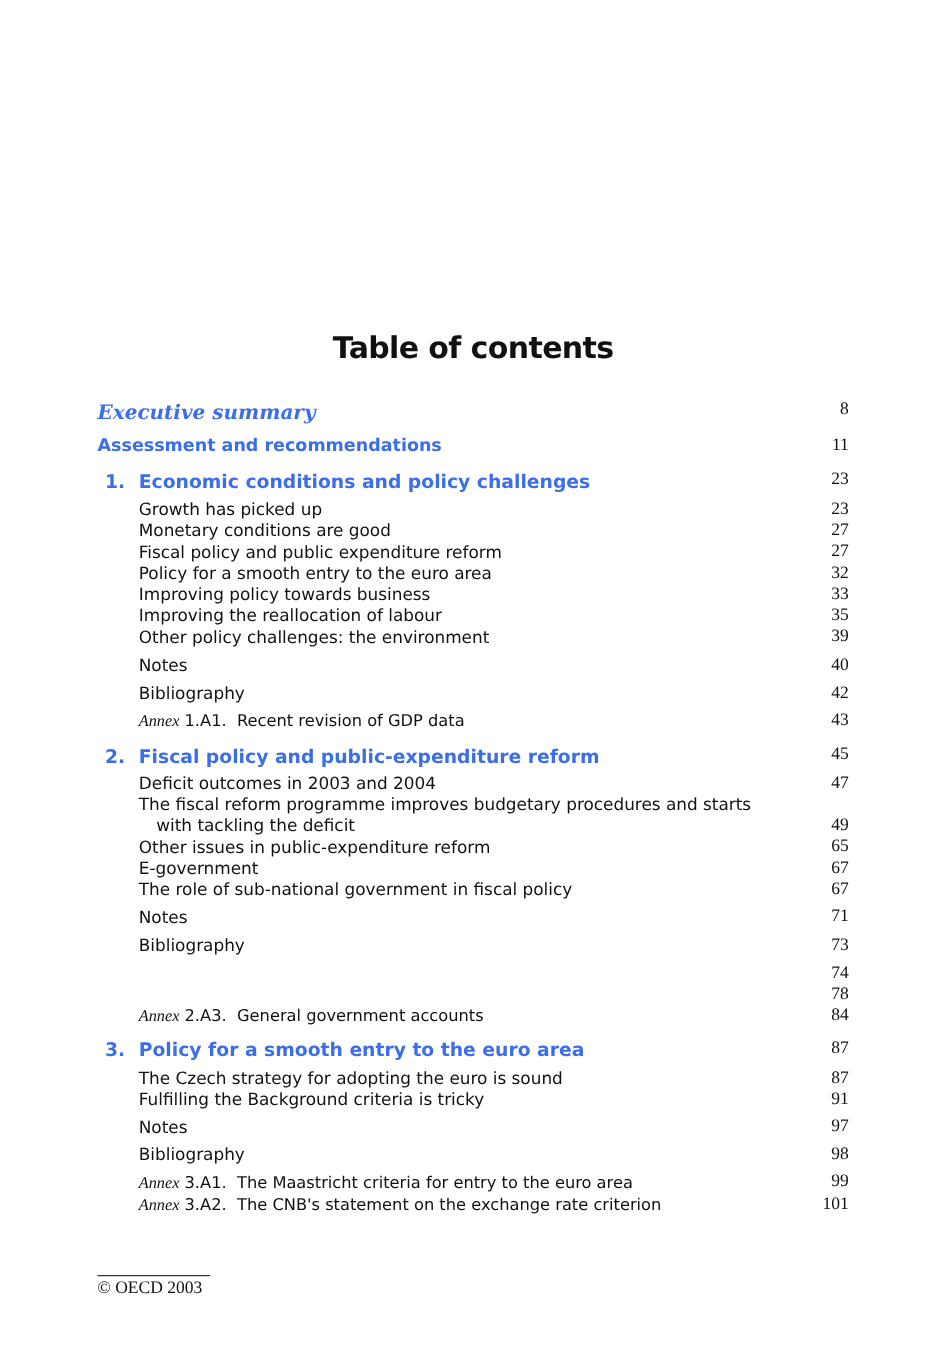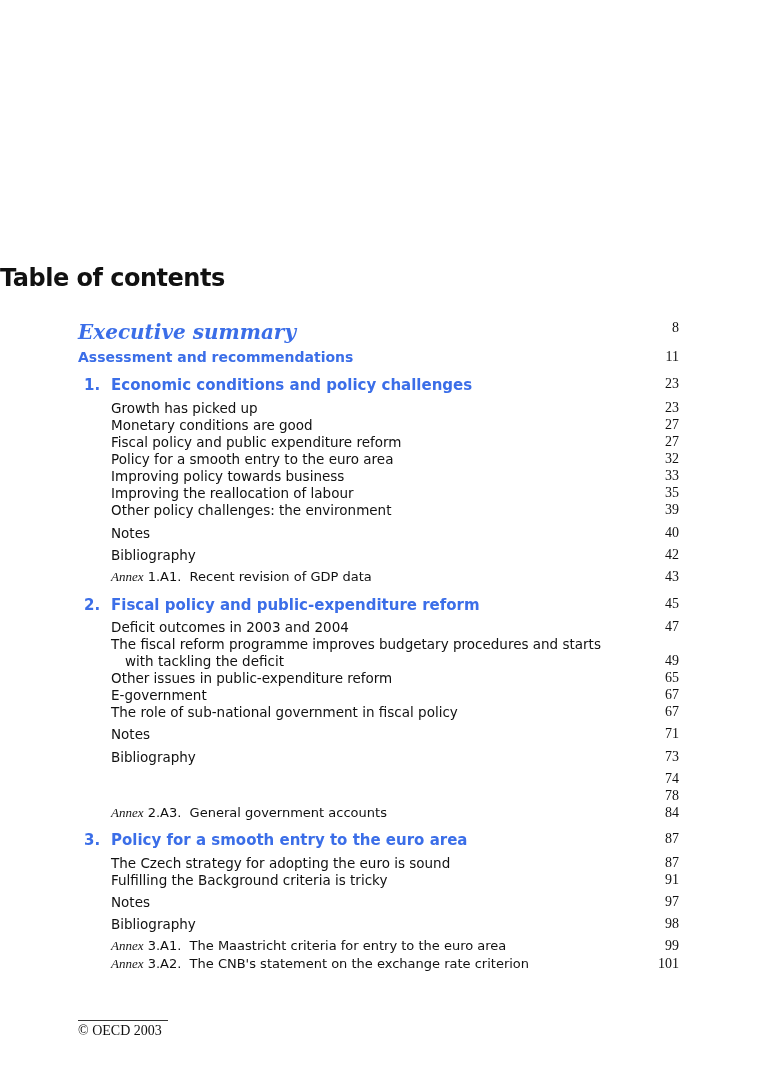--- a/index.html
+++ b/index.html
@@ -1,26 +1,26 @@
 <!DOCTYPE html>
 <html><head>
   <meta charset="utf-8">
   <style>
     html, body { margin: 0; padding: 0; background: #ffffff; }
     body { width: 757px; height: 1087px; position: relative; overflow: hidden;
       font-family: "DejaVu Sans", "Liberation Sans", sans-serif; color: #111; }
-    .title { position: absolute; top: 248px; left: 0; width: 757px; 
+    .title { position: absolute; top: 248px; left: 0; width: 757px; text-align: center;
       font-family: "DejaVu Sans", sans-serif; font-weight: bold; font-size: 24px; letter-spacing: -0.5px; color: #111; }
     .row { position: absolute; left: 0; width: 757px; height: 18px; }
     .row .label { position: absolute; white-space: nowrap; }
     .row .page { position: absolute; right: 78px; text-align: right;
       font-family: "Liberation Serif", "DejaVu Serif", serif; font-size: 14px; }
     .top { font-weight: bold; color: #3b6ee8; font-size: 14px; }
     .top .label { left: 78px; }
-    .top.italic .label { font-style: italic; font-family: "DejaVu Serif", serif; font-size: 20px; }
+    .top.italic .label { font-style: italic; font-family: "DejaVu Serif", serif; font-size: 16px; }
     .chap { font-weight: bold; color: #3b6ee8; font-size: 15px; }
     .chap .num { position: absolute; left: 84px; }
     .chap .label { left: 111px; }
     .chap .page { color: #111; font-weight: normal; }
     .top .page { color: #111; font-weight: normal; }
     .sub { font-size: 13.5px; color: #111; }
     .sub .label { left: 111px; }
     .sub.cont .label { left: 125px; }
     .annex { font-size: 13px; color: #111; }
     .annex .label { left: 111px; }

